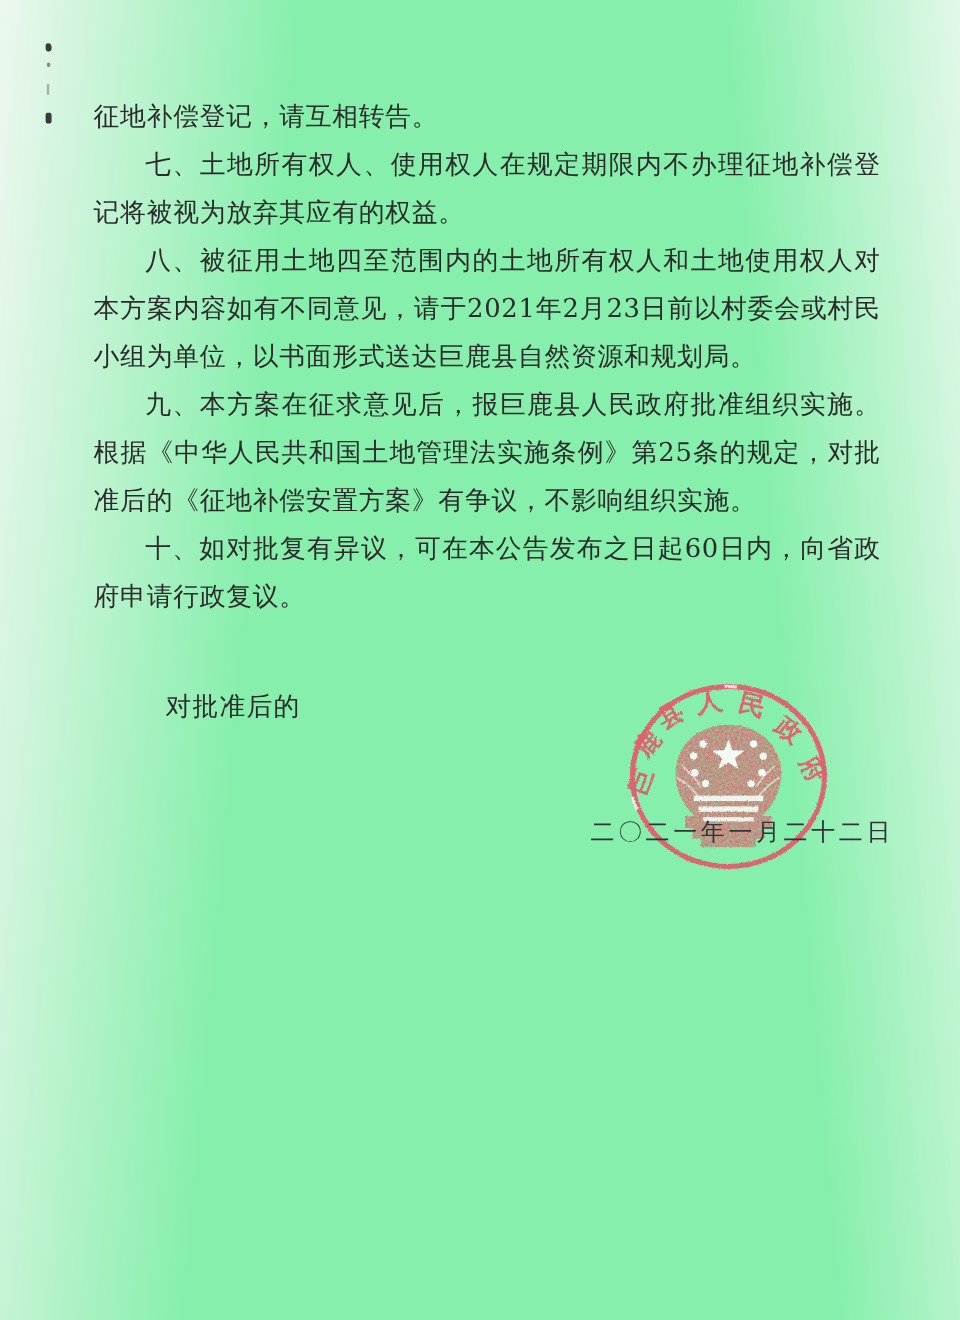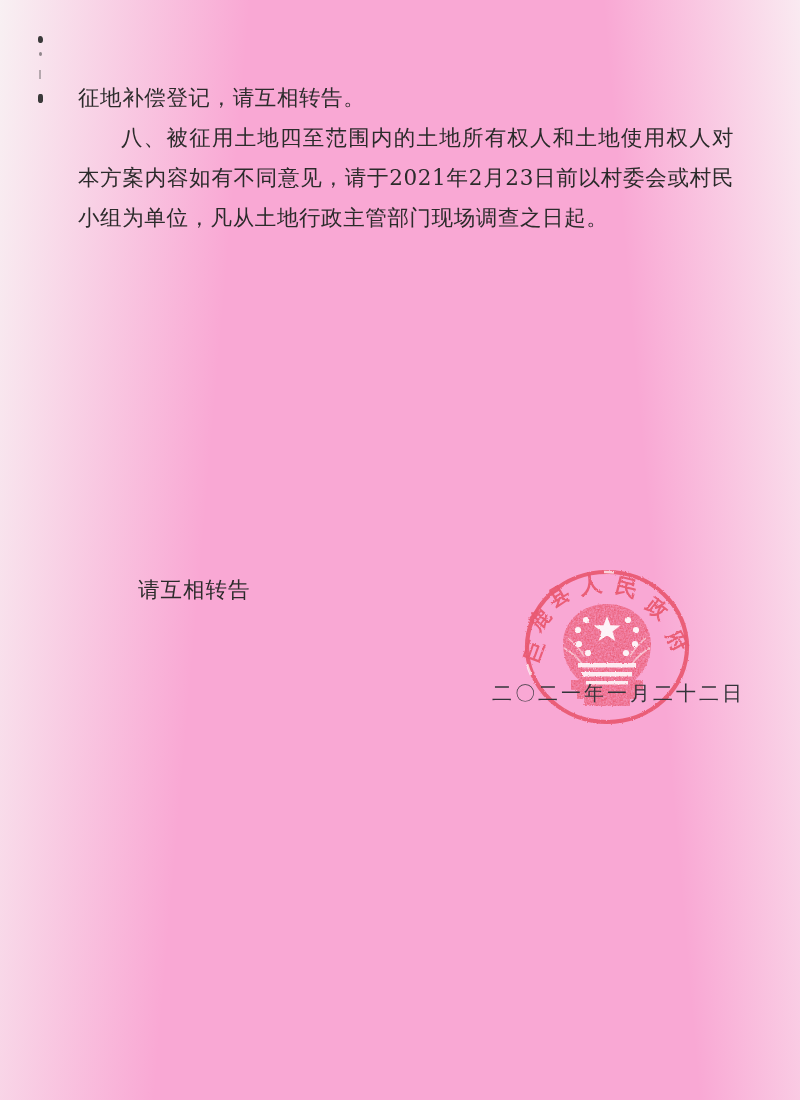--- a/index.html
+++ b/index.html
@@ -13,21 +13,21 @@
     position: relative;
     overflow: hidden;
     font-family: "DejaVu Serif", "Liberation Serif", serif;
     color: #2b2b2b;
   }
 
   
   .page {
     position: absolute;
     inset: 0;
-    background: #f9a8d4;
+    background: #86efac;
   }
 
   
   .scan-tone {
     position: absolute;
     inset: 0;
     background:
       linear-gradient(95deg, rgba(248,248,246,0.9) 0%, rgba(255,255,255,0) 28%),
       linear-gradient(265deg, rgba(250,250,248,0.8) 0%, rgba(255,255,255,0) 22%);
     pointer-events: none;
@@ -120,24 +120,27 @@
 
   <div class="margin-marks">
     <i class="mark-a"></i>
     <i class="mark-b"></i>
     <i class="mark-c"></i>
     <i class="mark-d"></i>
   </div>
 
   <div class="body-text">
     <p class="para">征地补偿登记，请互相转告。</p>
-    <p class="para indent">八、被征用土地四至范围内的土地所有权人和土地使用权人对本方案内容如有不同意见，请于2021年2月23日前以村委会或村民小组为单位，凡从土地行政主管部门现场调查之日起。</p>
+    <p class="para indent">七、土地所有权人、使用权人在规定期限内不办理征地补偿登记将被视为放弃其应有的权益。</p>
+    <p class="para indent">八、被征用土地四至范围内的土地所有权人和土地使用权人对本方案内容如有不同意见，请于2021年2月23日前以村委会或村民小组为单位，以书面形式送达巨鹿县自然资源和规划局。</p>
+    <p class="para indent">九、本方案在征求意见后，报巨鹿县人民政府批准组织实施。根据《中华人民共和国土地管理法实施条例》第25条的规定，对批准后的《征地补偿安置方案》有争议，不影响组织实施。</p>
+    <p class="para indent">十、如对批复有异议，可在本公告发布之日起60日内，向省政府申请行政复议。</p>
   </div>
 
-  <div class="closing">请互相转告</div>
+  <div class="closing">对批准后的</div>
 
   <div class="seal">
     <svg viewBox="0 0 218 158" xmlns="http://www.w3.org/2000/svg">
       <defs>
 
         <filter id="inkRough" x="-20%" y="-20%" width="140%" height="140%">
           <feTurbulence type="fractalNoise" baseFrequency="0.85" numOctaves="4" seed="7" result="n"></feTurbulence>
           <feDisplacementMap in="SourceGraphic" in2="n" scale="2.2" xChannelSelector="R" yChannelSelector="G"></feDisplacementMap>
         </filter>
         <filter id="inkMottle" x="-20%" y="-20%" width="140%" height="140%">

